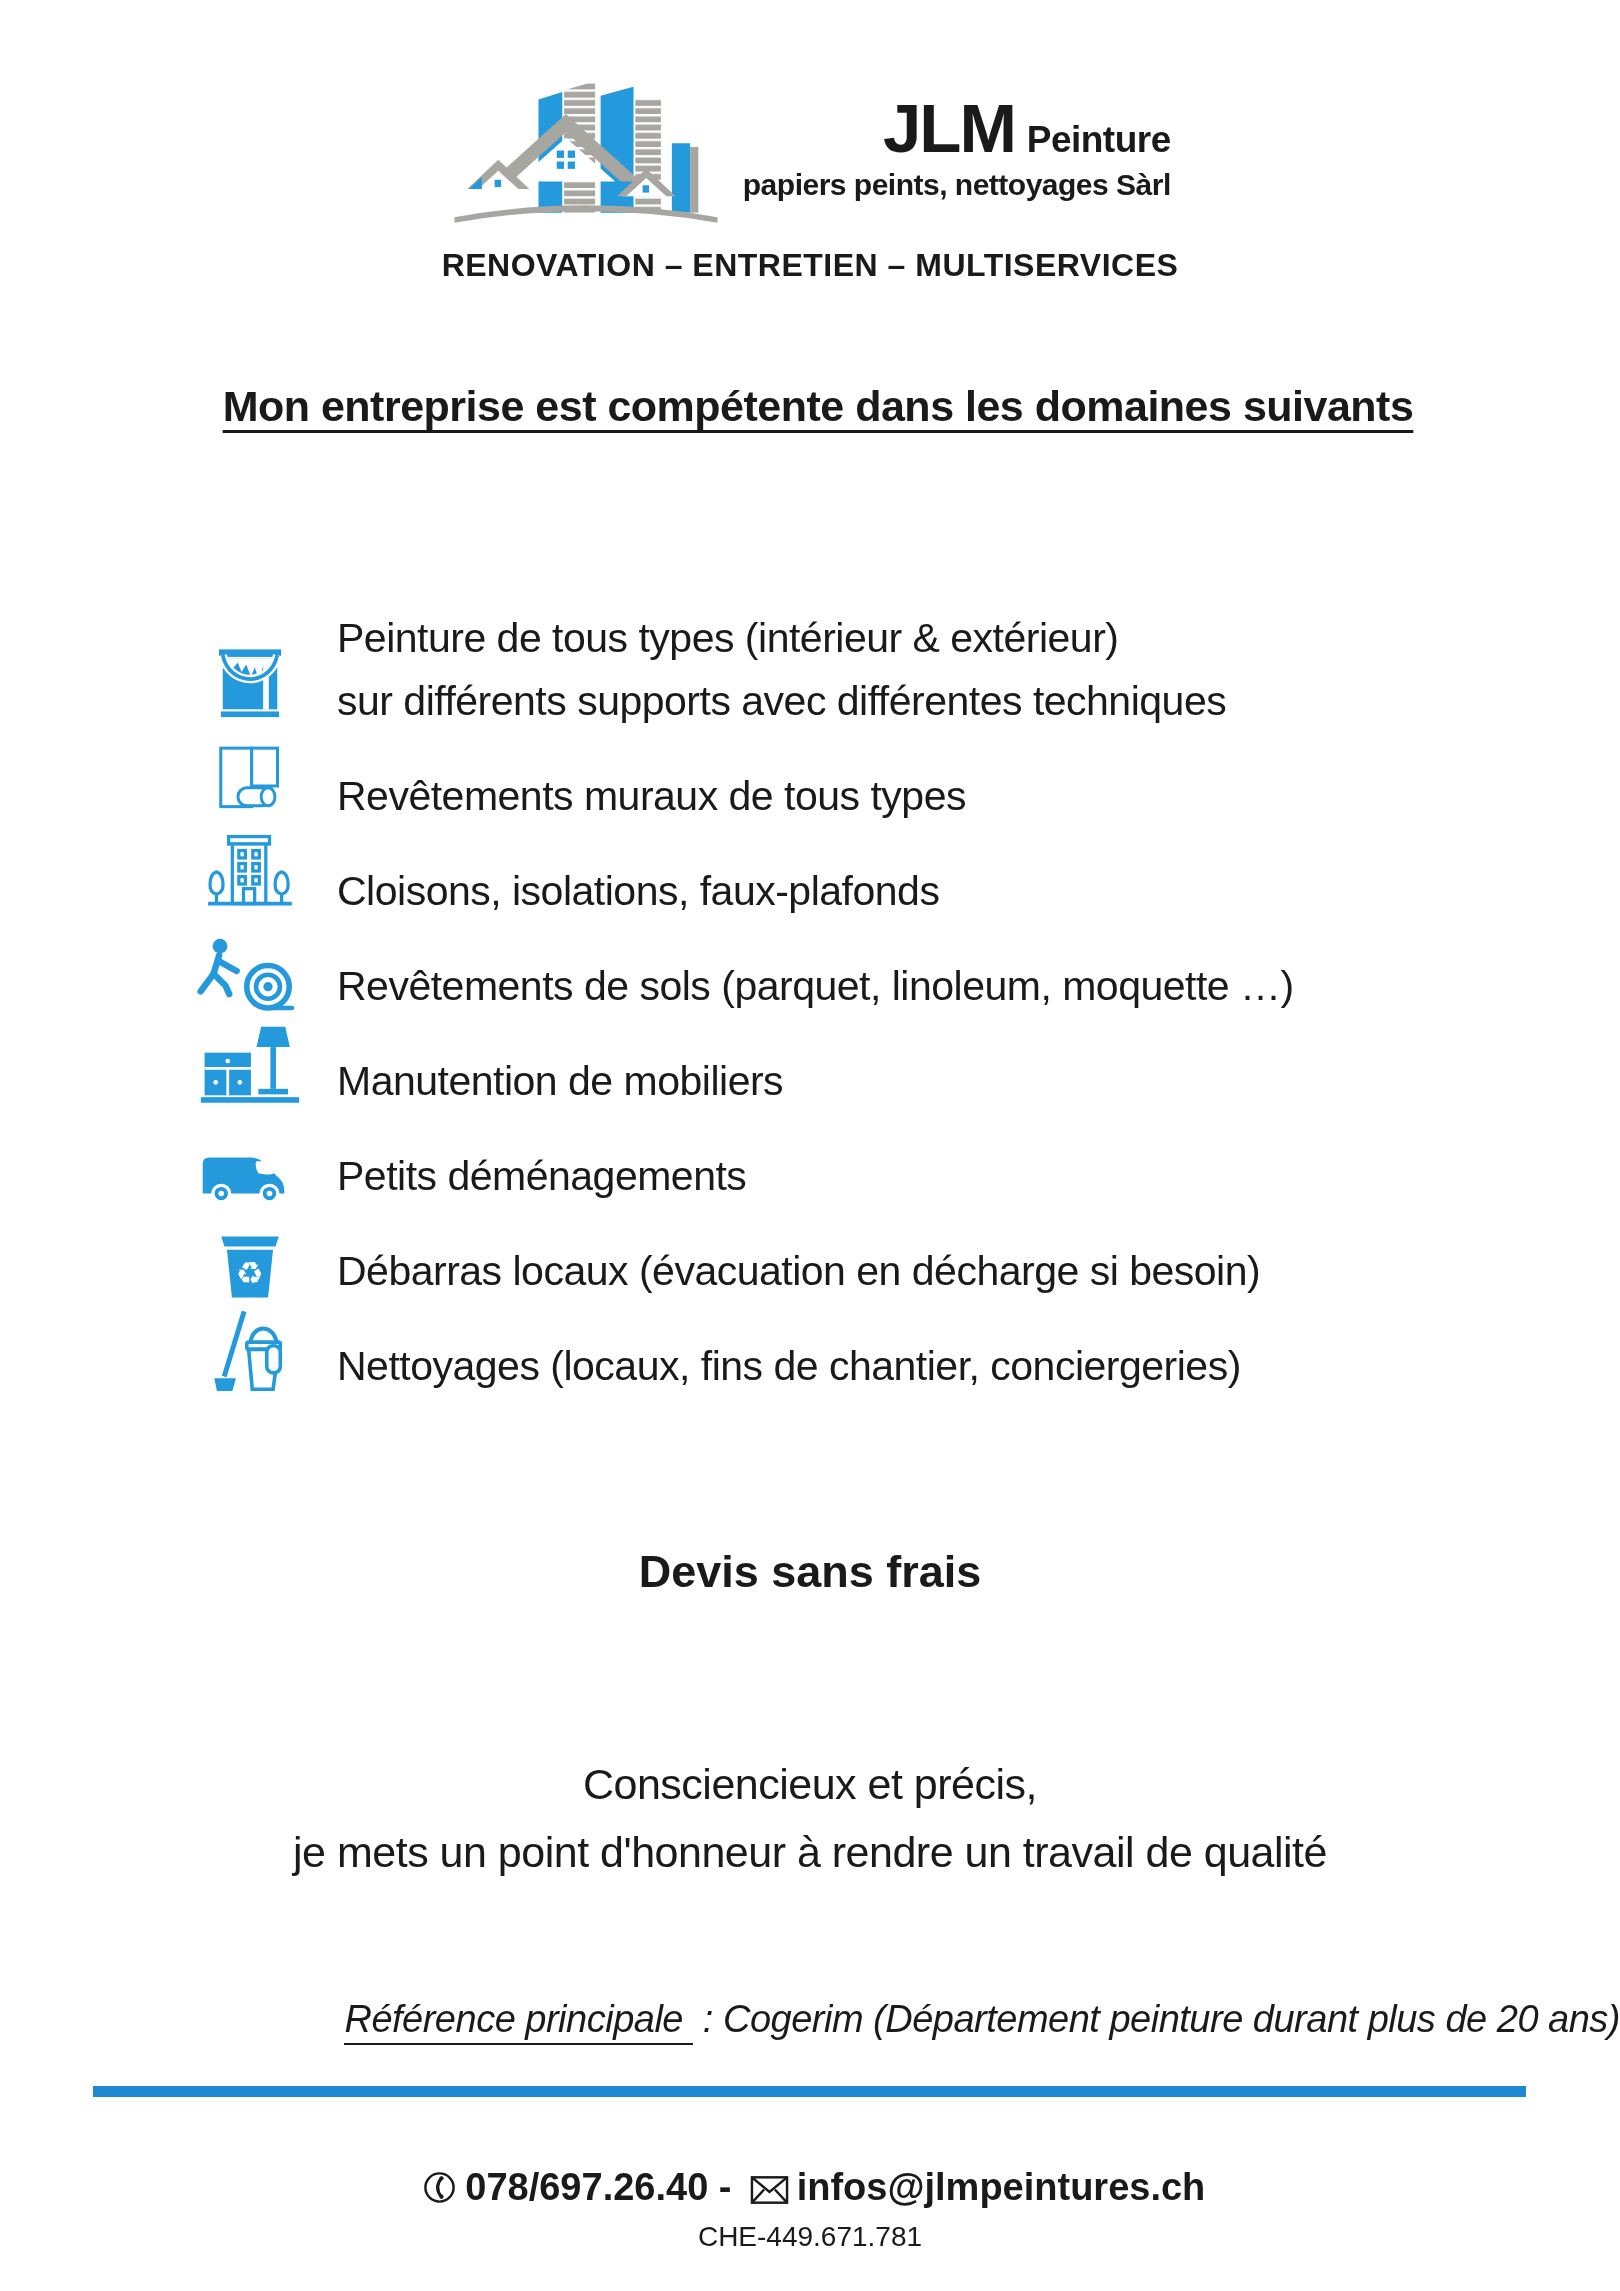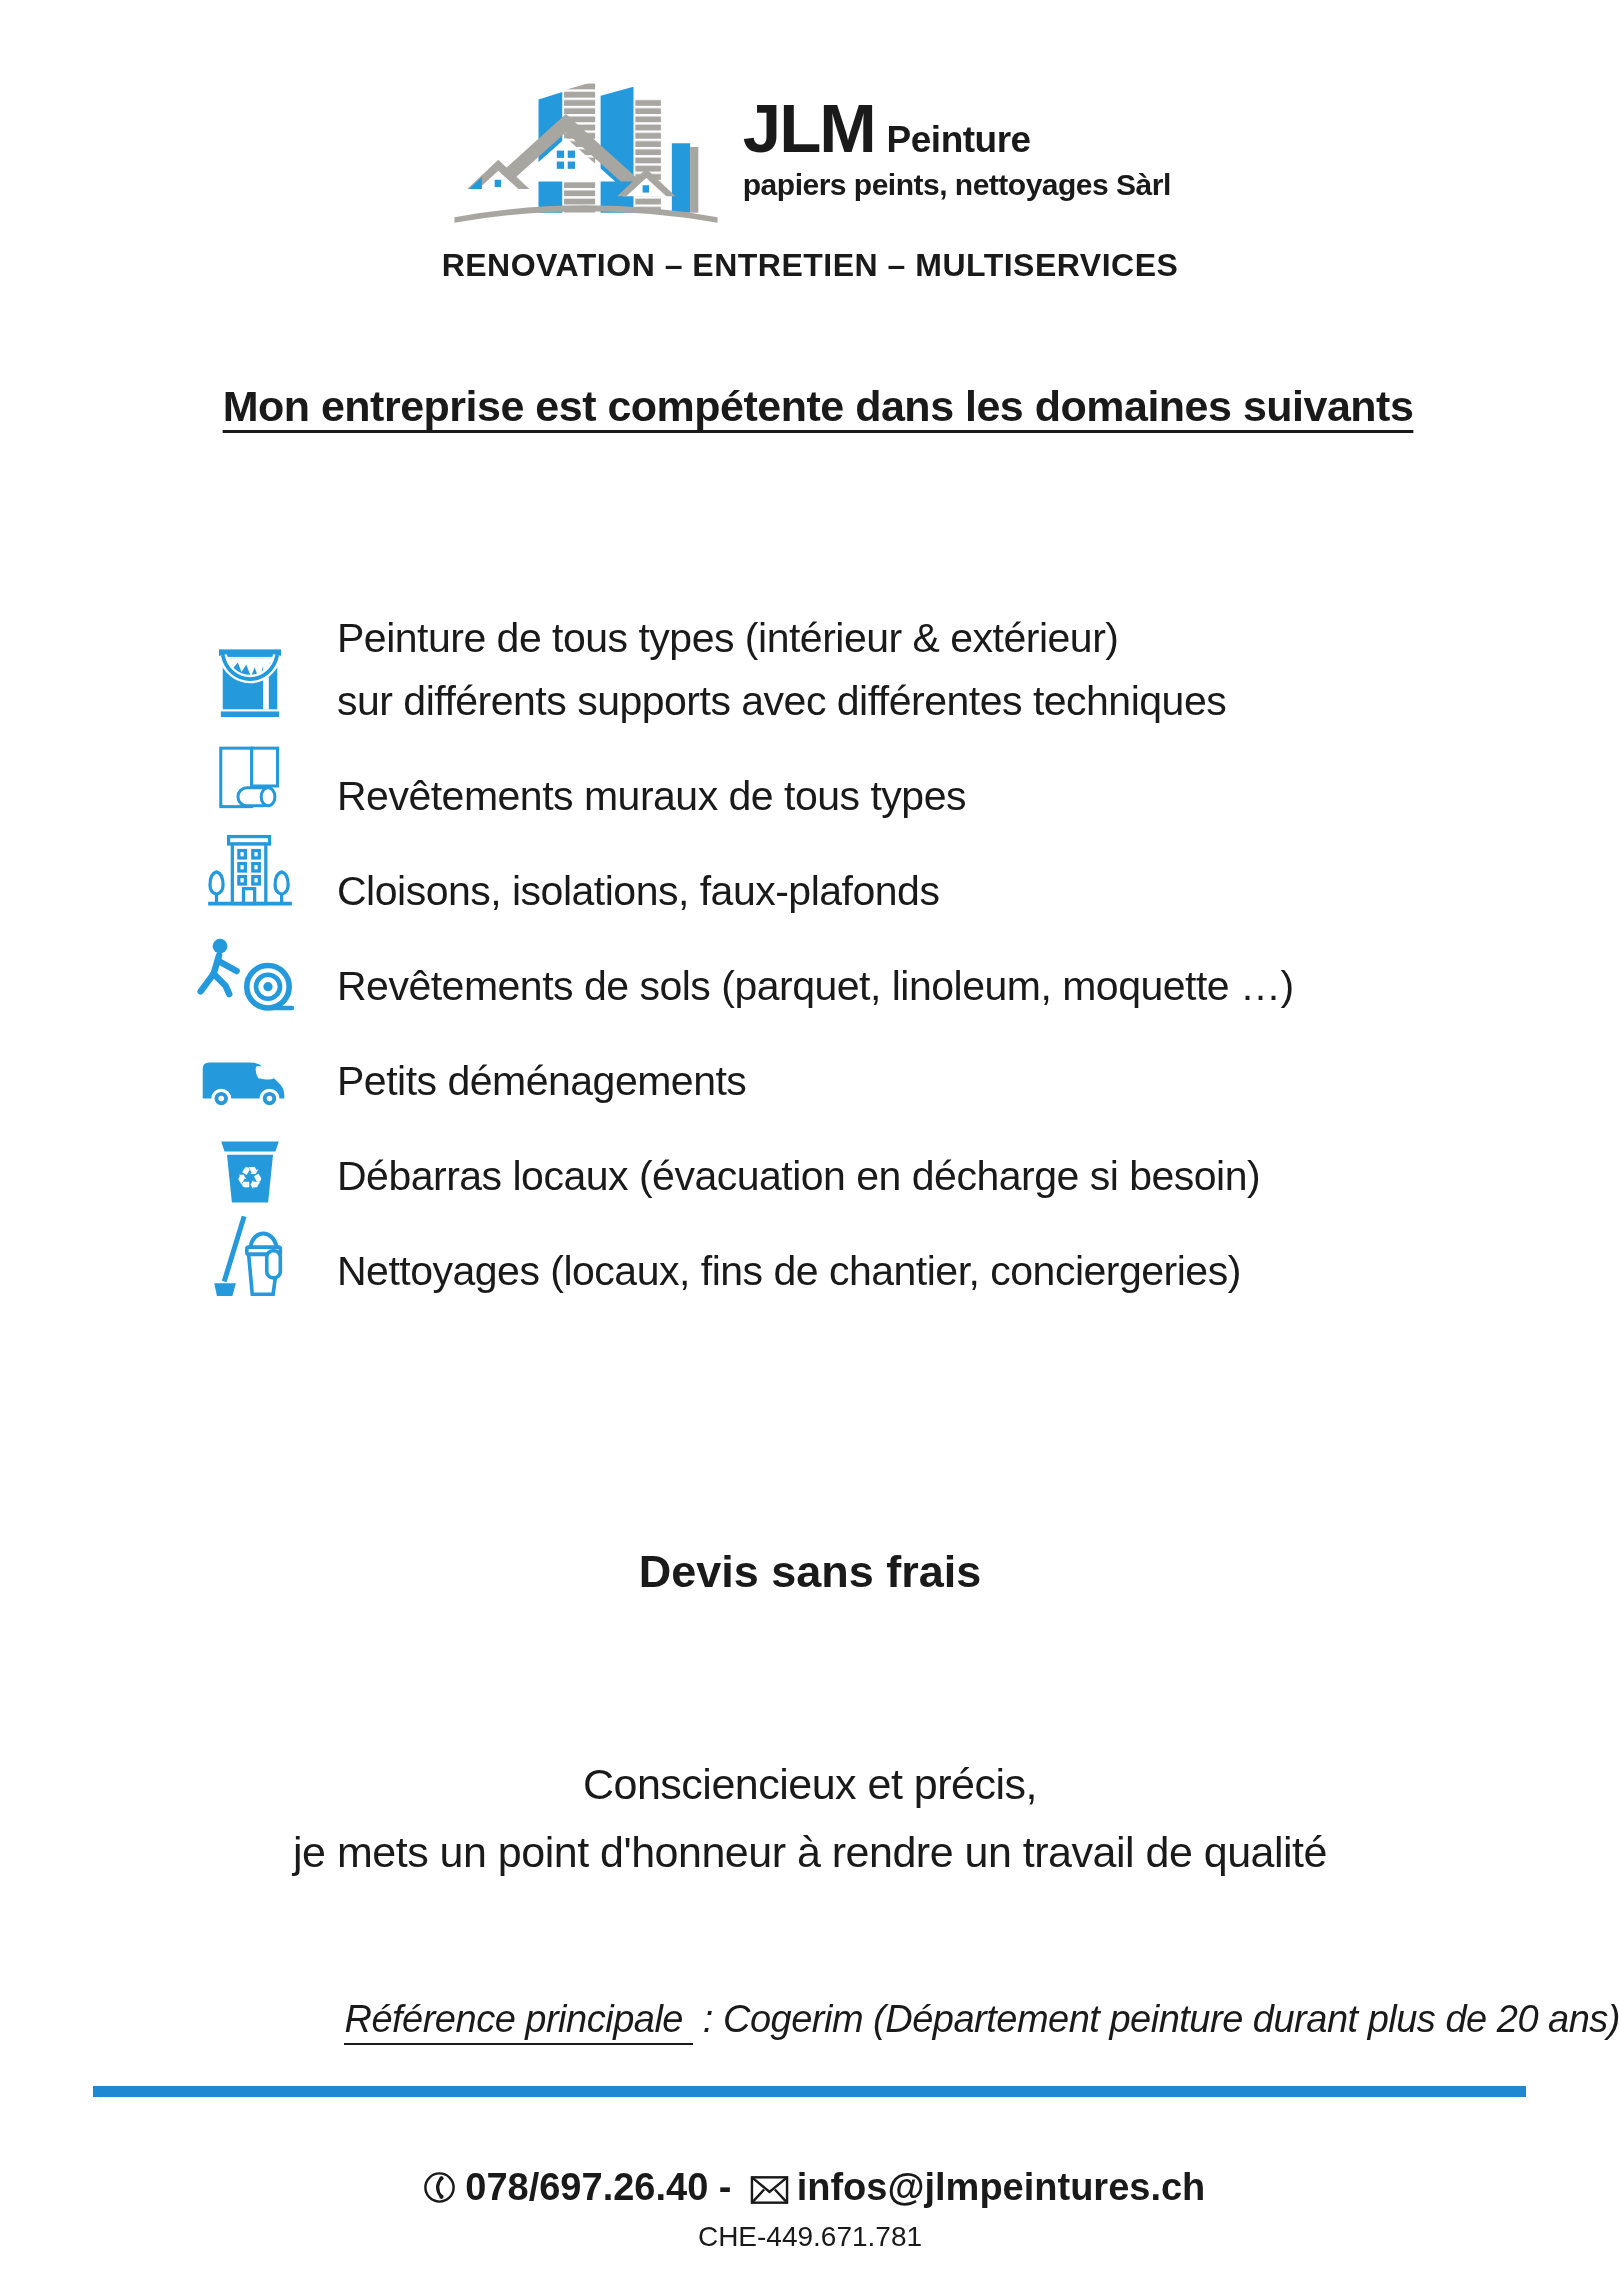--- a/index.html
+++ b/index.html
@@ -15,21 +15,21 @@
     width:1620px;height:2292px;
     margin:0 auto;
     background:#ffffff;
     font-family:"Liberation Sans",sans-serif;
     color:var(--ink);
     overflow:hidden;
   }
   
   .logo-wrap{position:absolute;top:59px;left:0;right:0;text-align:center;}
   .logo-row{display:inline-flex;align-items:center;gap:19.6px;}
-  .brand{text-align:left;}
+  .brand{text-align:right;}
   .brand-line{line-height:1;white-space:nowrap;}
   .brand-name{font-size:69px;font-weight:700;letter-spacing:-2px;}
   .brand-suffix{font-size:37px;font-weight:700;margin-left:11.8px;letter-spacing:-0.5px;}
   .brand-sub{font-size:30px;font-weight:700;margin-top:5.9px;letter-spacing:-0.5px;}
   .tagline{margin-top:9.8px;font-size:32px;font-weight:700;letter-spacing:0.5px;}
   
   .heading{
     position:absolute;top:382px;left:0;right:0;text-align:center;
     font-size:43px;font-weight:700;letter-spacing:-0.5px;
     text-decoration:underline;text-decoration-thickness:2.9px;text-underline-offset:8.8px;padding-left:16px;
@@ -181,20 +181,37 @@
           </g>
           <circle cx="82" cy="55" r="23" stroke="var(--icon-blue)" stroke-width="6" fill="none"></circle>
           <circle cx="82" cy="55" r="13" stroke="var(--icon-blue)" stroke-width="5" fill="none"></circle>
           <circle cx="82" cy="55" r="5" fill="var(--icon-blue)"></circle>
           <path d="M84,78 L108,78" stroke="var(--icon-blue)" stroke-width="5" stroke-linecap="round"></path>
         </svg>
       </span>
       <span class="service-text">Revêtements de sols (parquet, linoleum, moquette …)</span>
     </div>
 
+    <div class="service-row">
+      <span class="icon-box">
+        <svg width="102" height="93" viewBox="0 0 110 100">
+          <rect x="6" y="34" width="50" height="46" fill="var(--icon-blue)"></rect>
+          <line x1="6" y1="51" x2="56" y2="51" stroke="#ffffff" stroke-width="3"></line>
+          <line x1="31" y1="51" x2="31" y2="80" stroke="#ffffff" stroke-width="3"></line>
+          <circle cx="31" cy="43" r="2.5" fill="#ffffff"></circle>
+          <circle cx="18" cy="66" r="2.5" fill="#ffffff"></circle>
+          <circle cx="44" cy="66" r="2.5" fill="#ffffff"></circle>
+          <path d="M67,6 L93,6 L98,28 L62,28 Z" fill="var(--icon-blue)"></path>
+          <rect x="77" y="28" width="6" height="45" fill="var(--icon-blue)"></rect>
+          <rect x="64" y="73" width="32" height="6" fill="var(--icon-blue)"></rect>
+          <rect x="2" y="82" width="106" height="6" fill="var(--icon-blue)"></rect>
+        </svg>
+      </span>
+      <span class="service-text">Manutention de mobiliers</span>
+    </div>
 
     <div class="service-row">
       <span class="icon-box">
         <svg width="102" height="66" viewBox="0 0 110 70">
           <path d="M4,54 L4,22 Q4,15 11,15 L56,15 Q64,15 69,20 L85,36 Q92,42 92,50 L92,54 Z" fill="var(--icon-blue)"></path>
           <path d="M62,19 L68,19 Q72,21 75,25 L81,32 Q77,34 70,33 L64,32 Q61,27 61,22 Z" fill="#ffffff"></path>
           <circle cx="24" cy="54" r="9" fill="var(--icon-blue)" stroke="#ffffff" stroke-width="3.5"></circle>
           <circle cx="24" cy="54" r="3" fill="#ffffff"></circle>
           <circle cx="76" cy="54" r="9" fill="var(--icon-blue)" stroke="#ffffff" stroke-width="3.5"></circle>
           <circle cx="76" cy="54" r="3" fill="#ffffff"></circle>

